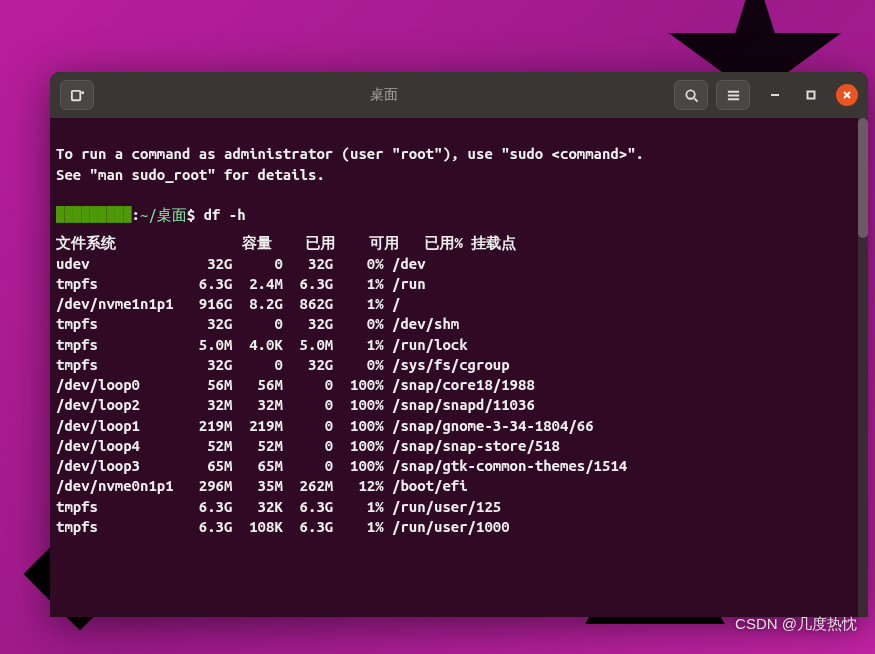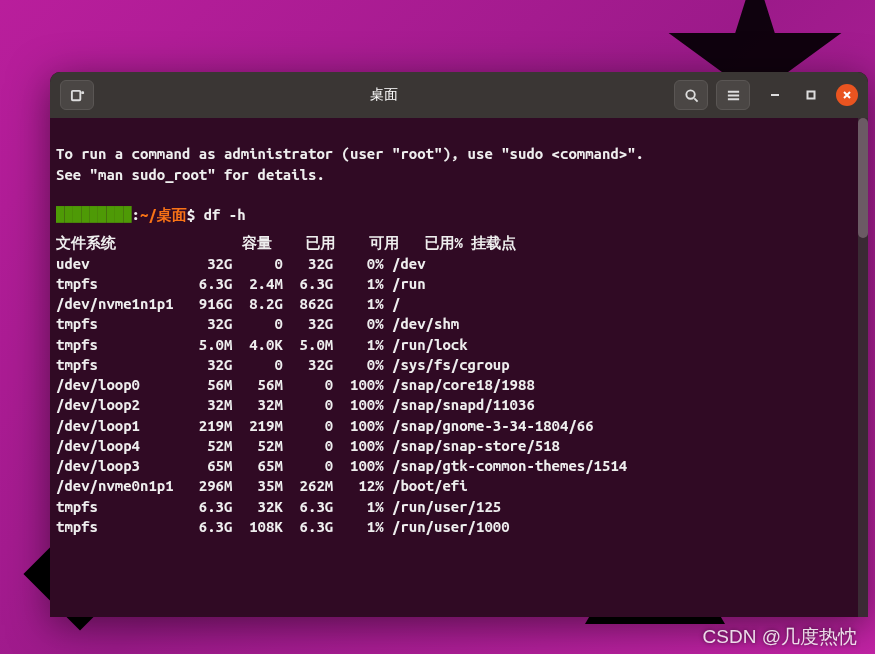--- a/index.html
+++ b/index.html
@@ -68,21 +68,21 @@
     align-items: center;
     justify-content: center;
     color: #eee;
     border: 1px solid #5a5654;
     cursor: pointer;
   }
   .tb-btn svg { width: 15px; height: 15px; stroke: #ddd; fill: none; stroke-width: 2; }
   .tb-title {
     flex: 1;
     text-align: center;
-    color: #ffffff;
+    color: #a3a3a3;
     font-weight: 400;
     overflow: hidden;
   }
   .win-controls { display: flex; gap: 14px; align-items: center; margin-left: 6px; }
   .win-ctrl {
     width: 22px; height: 22px;
     border-radius: 50%;
     display: flex; align-items: center; justify-content: center;
     cursor: pointer;
     color: #ddd;
@@ -98,21 +98,21 @@
     color: #eee;
     font-size: 15px;
     line-height: 1.35;
     overflow: hidden;
     position: relative;
     font-weight: bold;
     white-space: pre;
   }
   .terminal-body .line { white-space: pre; }
   .prompt-user { color: #4e9a06; font-weight: bold; }
-  .prompt-path { color: #f97316; font-weight: bold; }
+  .prompt-path { color: #86efac; font-weight: normal; }
   .prompt-sep { color: #eee; }
   .cursor { display:inline-block; width:9px; height:16px; background:#eee; vertical-align: text-bottom; margin-left:2px;}
 
   .df-table { margin-top: 8px; }
   .df-row { white-space: pre; }
 
   .scrollbar {
     position: absolute;
     right: 0; top: 0;
     width: 10px; height: 100%;
@@ -123,24 +123,24 @@
     width: 10px;
     background: #6b5a64;
     border-radius: 5px;
     left: 0; top: 0;
     height: 120px;
   }
 
   .watermark {
     position: absolute;
     right: 18px;
-    bottom: 4px;
+    bottom: 20px;
     color: rgba(255,255,255,0.85);
     font-family: sans-serif;
-    font-size: 19px;
+    font-size: 15px;
     text-shadow: 0 0 4px rgba(0,0,0,0.6);
   }
 </style>
 </head>
 <body>
 
 <div class="bg-star"></div>
 <div class="bg-square"></div>
 <div class="bg-triangle"></div>
 

